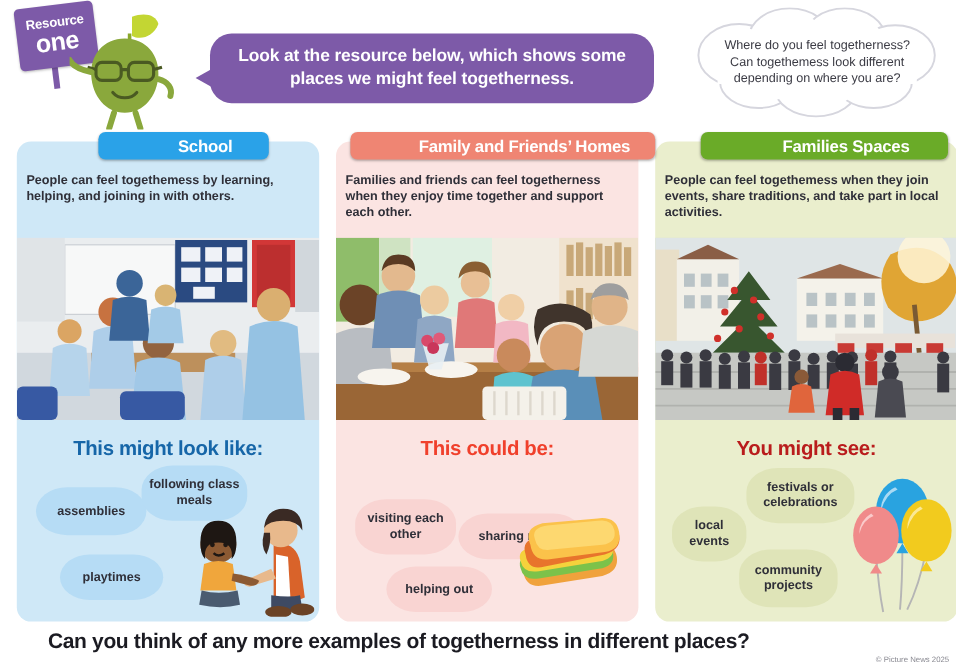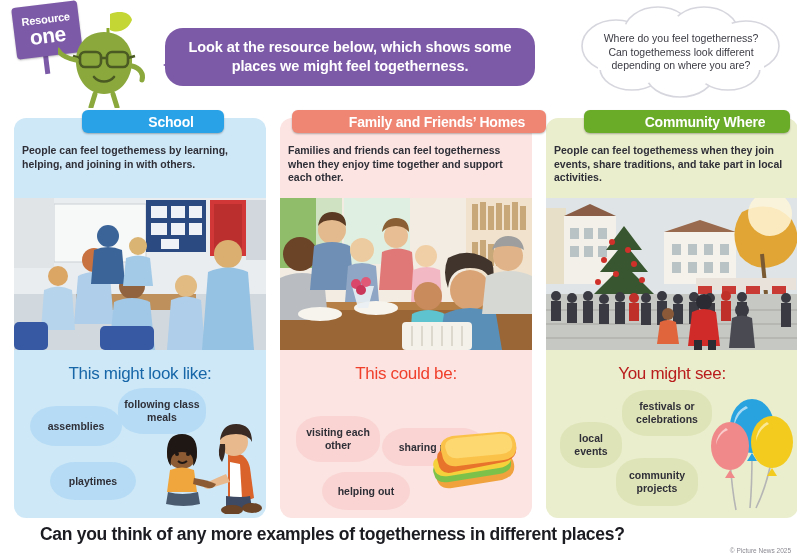--- a/index.html
+++ b/index.html
@@ -33,21 +33,21 @@
   .sign-post{
     position:absolute;left:44px;top:52px;width:5px;height:22px;
     background:#7d5aa8;transform:rotate(-7deg);z-index:4;
   }
 
   
   .apple-wrap{position:absolute;left:58px;top:8px;width:92px;height:100px;z-index:6;}
 
   
   .speech{
-    position:absolute;left:165px;top:28px;width:370px;height:58px;
+    position:absolute;left:175px;top:28px;width:370px;height:58px;
     background:#7d5aa8;border-radius:18px;
     display:flex;align-items:center;justify-content:center;
     z-index:3;
   }
   .speech-txt{
     color:#ffffff;font-size:14.5px;font-weight:bold;line-height:19px;
     text-align:center;padding:0 14px;letter-spacing:-.1px;
   }
   .speech-tail{
     position:absolute;left:163px;top:56px;width:0;height:0;
@@ -94,21 +94,21 @@
   }
 
   .photo{
     position:absolute;left:0;width:252px;height:152px;top:80px;
     overflow:hidden;
   }
   .photo svg{display:block;width:252px;height:152px;}
 
   .tagtitle{
     position:absolute;width:252px;left:0;top:246px;
-    text-align:center;font-size:17px;font-weight:normal;letter-spacing:-.3px;
+    text-align:center;font-size:17px;font-weight:bold;letter-spacing:-.3px;
   }
   #title-school{color:#1666a8;}
   #title-home{color:#f0402c;}
   #title-community{color:#b91c1c;}
 
   .tag{
     position:absolute;display:flex;align-items:center;justify-content:center;
     text-align:center;font-size:10.5px;font-weight:bold;color:#2f2f38;
     line-height:13px;padding:0 6px;box-sizing:border-box;
   }
@@ -485,19 +485,19 @@
     </div>
   </div>
 
   <div class="badge" id="badge-school">
     <span>School</span>
   </div>
   <div class="badge" id="badge-home">
     <span>Family and Friends’ Homes</span>
   </div>
   <div class="badge" id="badge-community">
-    <span>Community Where</span>
+    <span>Families Spaces</span>
   </div>
 
   <div class="footer-q">Can you think of any more examples of togetherness in different places?</div>
   <div class="copyright">© Picture News 2025</div>
 
 </div>
 
 </body></html>

